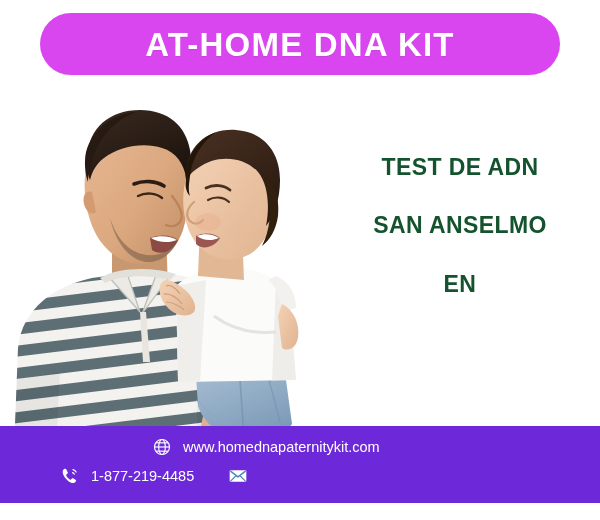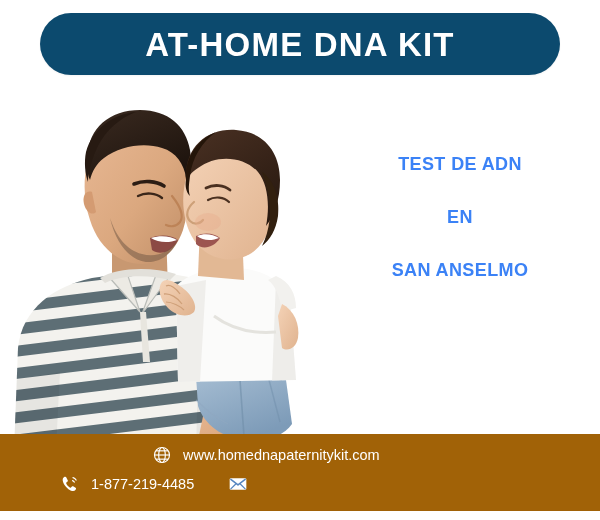--- a/index.html
+++ b/index.html
@@ -28,21 +28,21 @@
     top: 0;
     width: 600px;
     height: 92px;
   }
   .title-pill {
     position: absolute;
     left: 40px;
     top: 13px;
     width: 520px;
     height: 62px;
-    background: #0c4a6e;
+    background: #d946ef;
     border-radius: 34px;
     box-shadow: 0 1px 2px rgba(0,0,0,0.05);
     display: flex;
     align-items: center;
     justify-content: center;
   }
   .title-pill-text {
     color: #ffffff;
     font-size: 33px;
     font-weight: bold;
@@ -70,40 +70,40 @@
 
   
   .headline-block {
     position: absolute;
     left: 320px;
     top: 155px;
     width: 280px;
     text-align: center;
   }
   .headline-line {
-    color: #3b82f6;
-    font-size: 18px;
+    color: #14532d;
+    font-size: 23px;
     font-weight: bold;
     letter-spacing: 0.4px;
     line-height: 1.1;
     margin: 0 0 33px 0;
     white-space: nowrap;
   }
   .headline-line:last-child {
     margin-bottom: 0;
   }
 
   
   .footer-band {
     position: absolute;
     left: 0;
-    bottom: 9px;
+    bottom: 17px;
     width: 600px;
     height: 77px;
-    background: #a16207;
+    background: #6d28d9;
     text-decoration: underline;
   }
   .footer-row {
     position: absolute;
     display: flex;
     align-items: center;
     color: #ffffff;
     font-size: 14.5px;
     white-space: nowrap;
   }
@@ -300,22 +300,22 @@
 
         <ellipse cx="208" cy="142" rx="13" ry="9" fill="#e8a98a" opacity="0.35"></ellipse>
       </g>
 
       <rect x="0" y="356" width="340" height="14" fill="#ffffff" opacity="0.15"></rect>
     </svg>
   </div>
 
   <div class="headline-block">
     <div class="headline-line">TEST DE ADN</div>
+    <div class="headline-line">SAN ANSELMO</div>
     <div class="headline-line">EN</div>
-    <div class="headline-line">SAN ANSELMO</div>
   </div>
 
   <div class="footer-band">
 
     <div class="footer-row footer-row-web">
       <div class="footer-item">
         <span class="footer-icon">
           <svg viewBox="0 0 24 24" fill="none" stroke="#ffffff" stroke-width="1.4">
             <circle cx="12" cy="12" r="9"></circle>
             <ellipse cx="12" cy="12" rx="4" ry="9"></ellipse>

